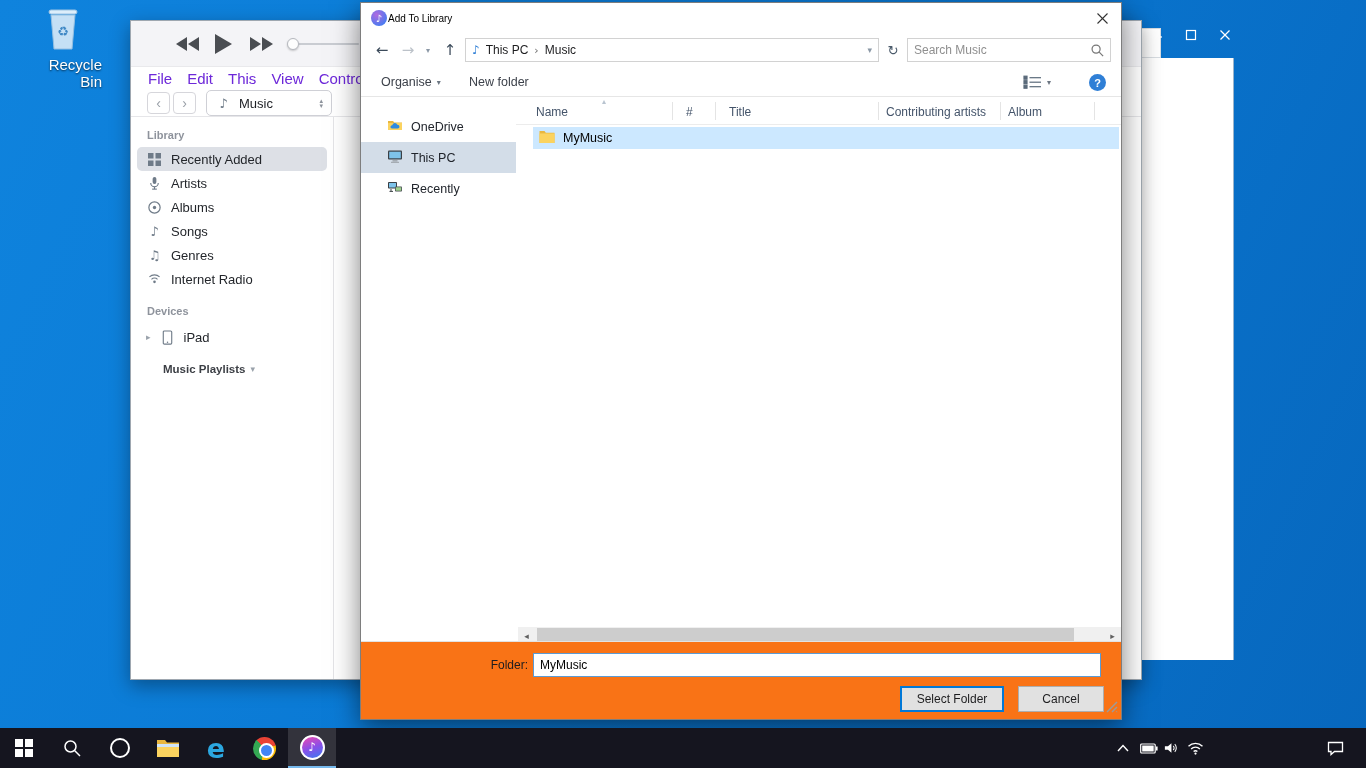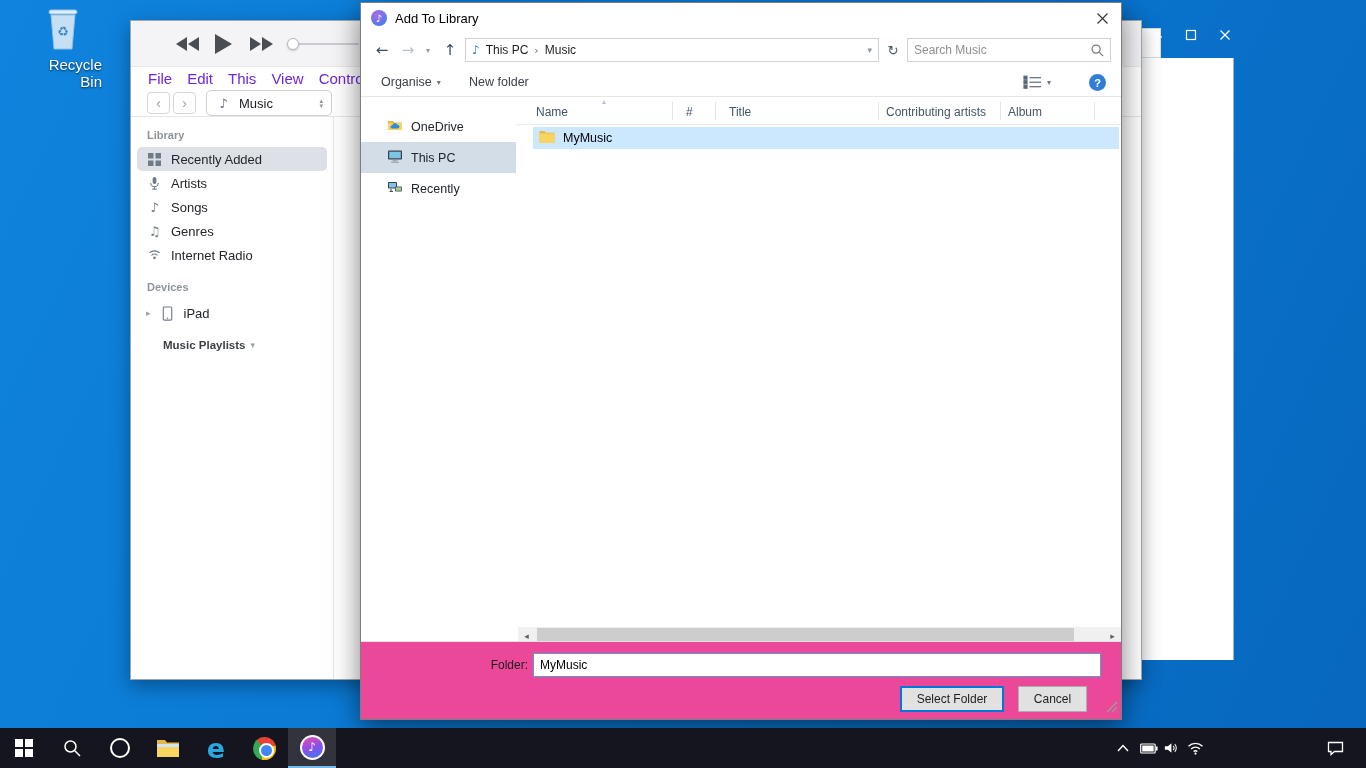--- a/index.html
+++ b/index.html
@@ -44,21 +44,21 @@
              font-family:"DejaVu Sans",sans-serif; font-size:13px; }
   .chev { color:#9aa2ab; font-size:9px; font-family:"DejaVu Sans",sans-serif; }
 
   
   .dlg { position:absolute; left:360px; top:2px; width:762px; height:718px; background:#fff;
          border:1px solid #7e7e7e; box-shadow:0 8px 26px rgba(0,0,0,.5); z-index:10; font-size:12px; }
   .dlg-title { position:absolute; left:0; top:0; right:0; height:30px; background:#fff; display:flex; align-items:center; }
   .dlg-appicon { width:16px; height:16px; border-radius:50%; margin-left:10px;
                  background:radial-gradient(circle at 35% 30%,#b06ae0,#4a7bf0 75%); display:flex; align-items:center; justify-content:center;
                  color:#fff; font-size:10px; font-family:"DejaVu Sans",sans-serif; }
-  .dlg-title .ttl { margin-left:8px; font-size:13px; color:#000; }
+  .dlg-title .ttl { margin-left:1px; font-size:10px; color:#000; }
   .dlg-close { position:absolute; right:0; top:0; width:38px; height:30px; display:flex; align-items:center; justify-content:center; }
 
   .dlg-addr { position:absolute; left:0; top:30px; right:0; height:34px; background:#fff; }
   .nav-glyph { position:absolute; top:0; height:34px; display:flex; align-items:center; justify-content:center;
                font-family:"DejaVu Sans",sans-serif; }
   .addr-box { position:absolute; left:104px; top:5px; width:414px; height:24px; border:1px solid #d2d2d2; background:#fff;
               display:flex; align-items:center; padding:0 6px; gap:6px; }
   .crumb { font-size:12px; color:#1d1d1f; white-space:nowrap; }
   .crumb-sep { color:#6a6a6a; font-family:"DejaVu Sans",sans-serif; font-size:11px; }
   .addr-caret { margin-left:auto; color:#8b98a6; font-size:9px; font-family:"DejaVu Sans",sans-serif; }
@@ -84,28 +84,28 @@
   .coldiv { position:absolute; top:5px; width:1px; height:18px; background:#e4e4e4; }
   .sortcaret { position:absolute; top:0px; font-size:8px; color:#b9c4d0; font-family:"DejaVu Sans",sans-serif; }
   .file-row { position:absolute; left:17px; top:30px; right:2px; height:22px; background:#cce8ff; display:flex; align-items:center; gap:8px; padding-left:6px; }
   .file-row .fname { font-size:12.5px; color:#000; }
 
   .hscroll { position:absolute; left:2px; right:0; bottom:-1px; height:17px; background:#f0f0f0; }
   .hs-arrow { position:absolute; top:0; width:17px; height:17px; display:flex; align-items:center; justify-content:center;
               color:#606060; font-size:9px; font-family:"DejaVu Sans",sans-serif; background:#f0f0f0; }
   .hs-thumb { position:absolute; left:19px; top:1px; width:537px; height:15px; background:#cdcdcd; }
 
-  .dlg-bottom { position:absolute; left:0; right:0; bottom:0; height:78px; background:#ec4899; border-top:1px solid #e2e2e2; }
+  .dlg-bottom { position:absolute; left:0; right:0; bottom:0; height:78px; background:#f97316; border-top:1px solid #e2e2e2; }
   .fld-lbl { position:absolute; left:100px; top:16px; width:67px; text-align:right; font-size:12px; color:#1d1d1f; }
   .fld-input { position:absolute; left:172px; top:11px; width:568px; height:24px; border:1px solid #5a9bd5; background:#fff;
                font-size:12px; color:#000; padding-left:6px; outline:none; }
   .btn { position:absolute; top:44px; height:26px; background:#e1e1e1; font-size:12px; color:#1d1d1f;
          display:flex; align-items:center; justify-content:center; }
   .btn-default { left:539px; width:104px; border:2px solid #0078d7; }
-  .btn-plain { left:657px; width:69px; border:1px solid #adadad; }
+  .btn-plain { left:657px; width:86px; border:1px solid #adadad; }
   .grip { position:absolute; right:3px; bottom:3px; }
 
   
   .taskbar { position:absolute; left:0; bottom:0; width:1366px; height:40px; background:#15151f; z-index:20; }
   .tb-cell { position:absolute; top:0; width:48px; height:40px; display:flex; align-items:center; justify-content:center; }
   .tb-cell.active { background:rgba(255,255,255,.13); border-bottom:2px solid #76b9ed; }
   .winlogo { display:grid; grid-template-columns:8px 8px; grid-template-rows:8px 8px; gap:2px; }
   .winlogo div { background:#fff; }
   .cortana-ring { width:20px; height:20px; border:2px solid #fff; border-radius:50%; }
   .edge-e { color:#2ba7e0; font-size:27px; font-weight:bold; font-family:"DejaVu Sans",sans-serif; line-height:27px; }
@@ -223,20 +223,29 @@
               <svg width="15" height="15" viewBox="0 0 16 16">
                   <rect x="6" y="1" width="4" height="7.5" rx="2" fill="#6f7b88"></rect>
                   <path d="M4 7.5a4 4 0 0 0 8 0" fill="none" stroke="#6f7b88" stroke-width="1.2"></path>
                   <line x1="8" y1="11.5" x2="8" y2="14" stroke="#6f7b88" stroke-width="1.2"></line>
                   <line x1="5.5" y1="14" x2="10.5" y2="14" stroke="#6f7b88" stroke-width="1.2"></line>
                 </svg>
             </span>
             <span class="txt">Artists</span>
           </div>
           <div class="it-item">
+            <span class="it-icon">
+              <svg width="15" height="15" viewBox="0 0 16 16">
+                  <circle cx="8" cy="8" r="6" fill="none" stroke="#6f7b88" stroke-width="1.3"></circle>
+                  <circle cx="8" cy="8" r="1.8" fill="#6f7b88"></circle>
+                </svg>
+            </span>
+            <span class="txt">Albums</span>
+          </div>
+          <div class="it-item">
             <span class="it-icon">♪</span>
             <span class="txt">Songs</span>
           </div>
           <div class="it-item">
             <span class="it-icon">♫</span>
             <span class="txt">Genres</span>
           </div>
           <div class="it-item">
             <span class="it-icon">
               <svg width="15" height="15" viewBox="0 0 16 16">

